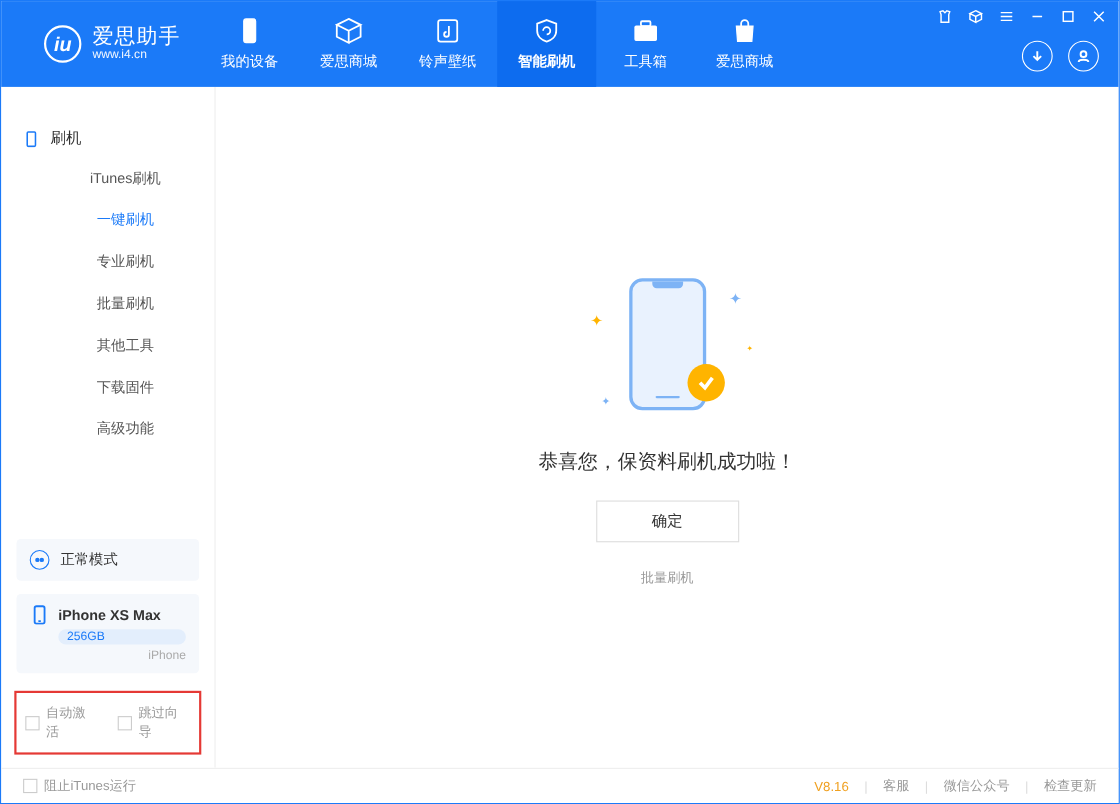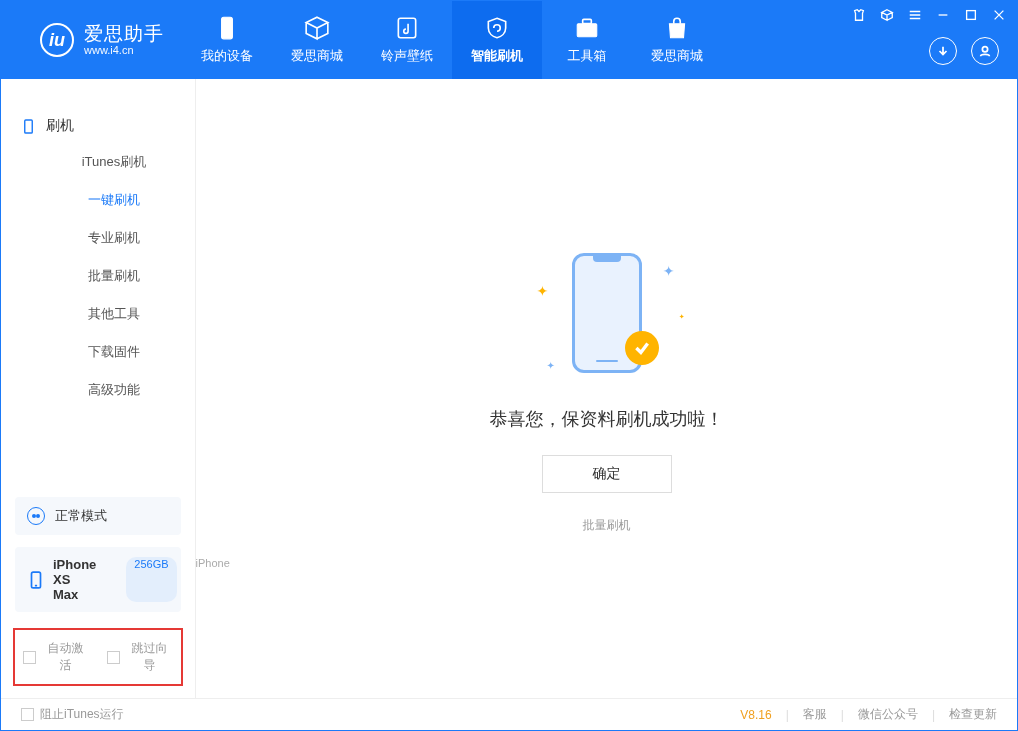--- a/index.html
+++ b/index.html
@@ -34,30 +34,30 @@
 .side-group-h { display: flex; align-items: center; gap: 10px; padding: 8px 20px; font-size: 14px; color: #333; }
 .side-group-h svg { width: 15px; height: 15px; stroke: #1b7af8; fill: none; stroke-width: 1.5; }
 .side-group-h.more svg { stroke: #bbb; }
 .side-item { padding: 10px 20px 10px 52px; font-size: 13px; color: #555; cursor: pointer; text-align: center; }
 .side-item.active { color: #1b7af8; }
 
 .mode-card, .device-card { margin: 6px 14px; background: #f5f8fc; border-radius: 4px; padding: 10px 12px; }
 .mode-card { display: flex; align-items: center; gap: 10px; font-size: 13px; color: #333; }
 .mode-icon { width: 18px; height: 18px; border: 1.5px solid #1b7af8; border-radius: 50%; display: flex; align-items: center; justify-content: center; }
 .mode-icon svg { width: 10px; height: 10px; fill: #1b7af8; }
-.device-card { display: flex; flex-direction: row; gap: 4px; }
+.device-card { display: flex; flex-direction: column; gap: 4px; }
 .device-row { display: flex; align-items: center; gap: 8px; }
 .device-icon { width: 18px; height: 18px; }
 .device-icon svg { width: 18px; height: 18px; stroke: #1b7af8; fill: none; stroke-width: 1.5; }
 .device-name { font-size: 13px; font-weight: 600; color: #333; }
 .storage-badge { display: inline-block; background: #e3eefc; color: #1b7af8; font-size: 11px; padding: 1px 8px; border-radius: 10px; margin-left: 26px; }
-.device-type { font-size: 11px; color: #aaa; margin-left: 15px; }
+.device-type { font-size: 11px; color: #aaa; margin-left: 15px; text-align: right; }
 
 .checkbox-row { border: 2px solid #e53935; margin: 10px 12px 12px 12px; padding: 10px 8px; display: flex; gap: 18px; align-items: center; }
-.cb { display: flex; align-items: center; gap: 6px; font-size: 12px; color: #999; cursor: pointer; text-align: center; }
+.cb { display: flex; align-items: center; gap: 6px; font-size: 12px; color: #999; cursor: pointer; }
 .cb-box { width: 13px; height: 13px; border: 1px solid #ccc; }
 
 
 .main { flex: 1; display: flex; flex-direction: column; align-items: center; justify-content: center; gap: 24px; }
 .phone-illus { position: relative; width: 160px; height: 140px; display: flex; align-items: center; justify-content: center; }
 .phone-shape { width: 70px; height: 120px; border: 3px solid #7db3f5; border-radius: 12px; background: #e9f2fe; position: relative; }
 .phone-notch { position: absolute; top: 0; left: 50%; transform: translateX(-50%); width: 28px; height: 6px; background: #7db3f5; border-radius: 0 0 4px 4px; }
 .phone-line { position: absolute; bottom: 8px; left: 50%; transform: translateX(-50%); width: 22px; height: 2px; background: #7db3f5; border-radius: 2px; }
 .check-badge { position: absolute; right: 28px; bottom: 18px; width: 34px; height: 34px; background: #ffb400; border-radius: 50%; display: flex; align-items: center; justify-content: center; }
 .check-badge svg { width: 18px; height: 18px; stroke: #fff; fill: none; stroke-width: 3; }

